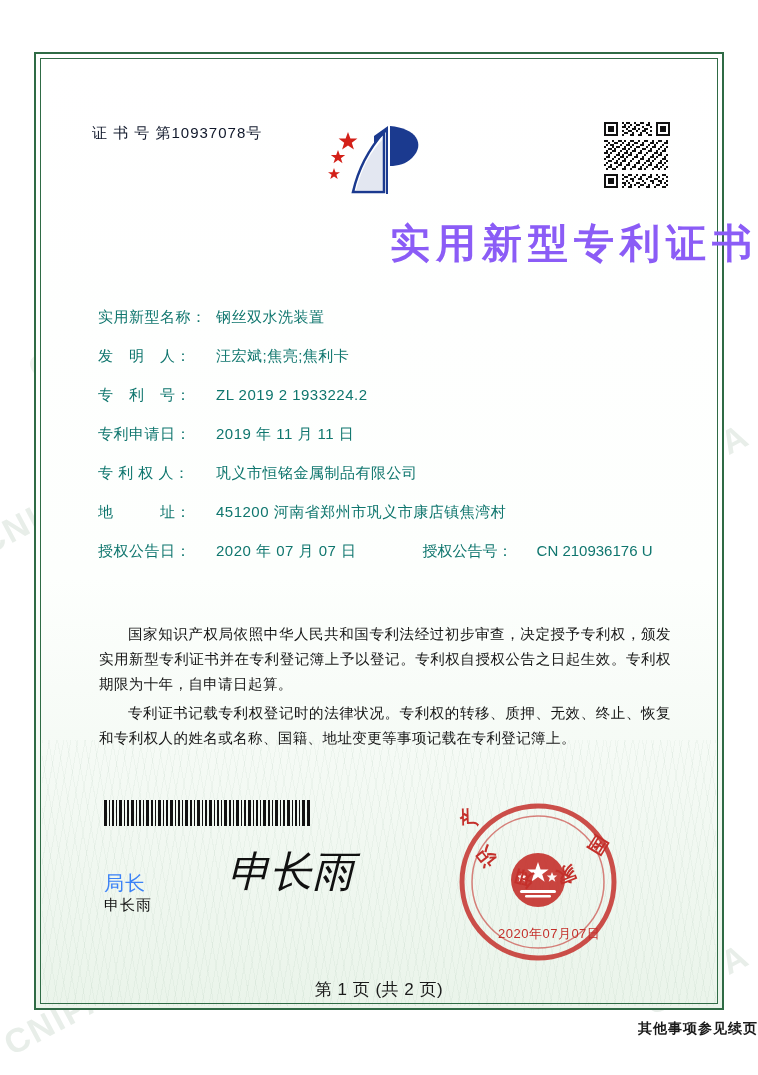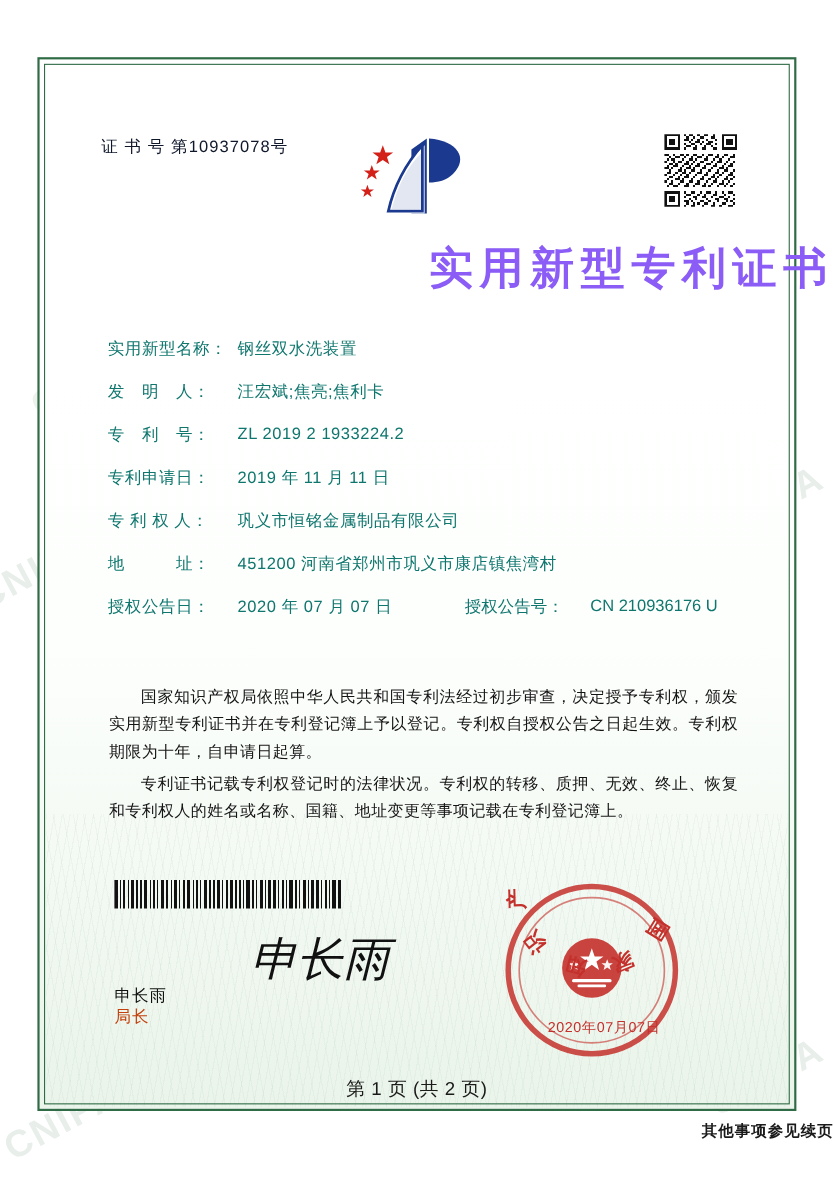--- a/index.html
+++ b/index.html
@@ -172,24 +172,23 @@
     top: 800px;
     width: 206px;
     height: 26px;
   }
 
   
   .sig-label {
     position: absolute;
     left: 104px;
     top: 870px;
-    font-size: 15px;
-    color: #c2410c;
+    font-size: 20px;
+    color: #3b82f6;
     letter-spacing: 1px;
-    margin-top: 45px;
   }
   .sig-name {
     position: absolute;
     left: 104px;
     top: 896px;
     font-size: 15px;
     color: #111;
     letter-spacing: 1px;
   }
   .signature {

